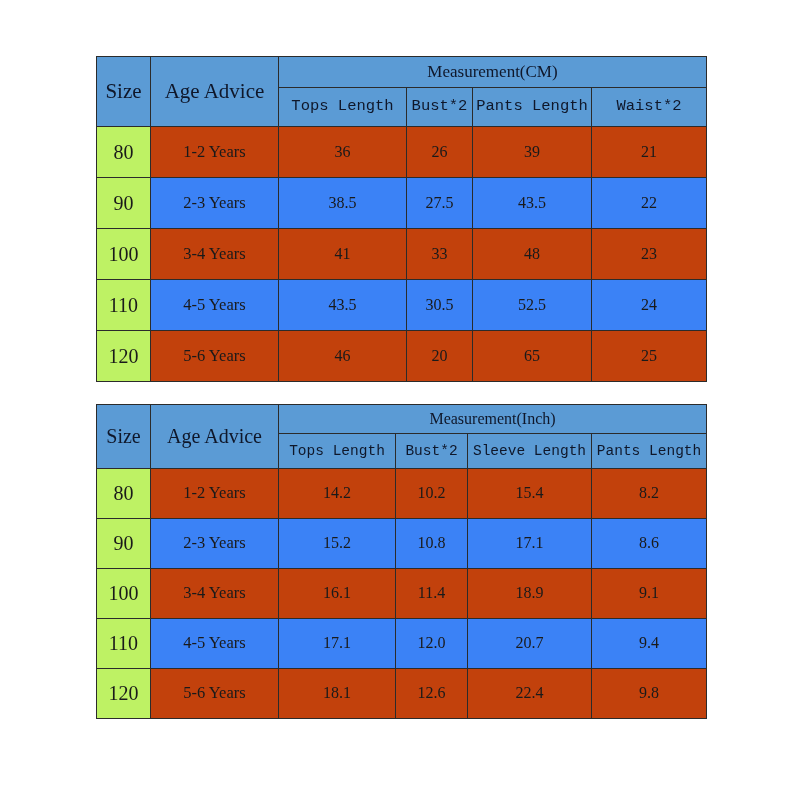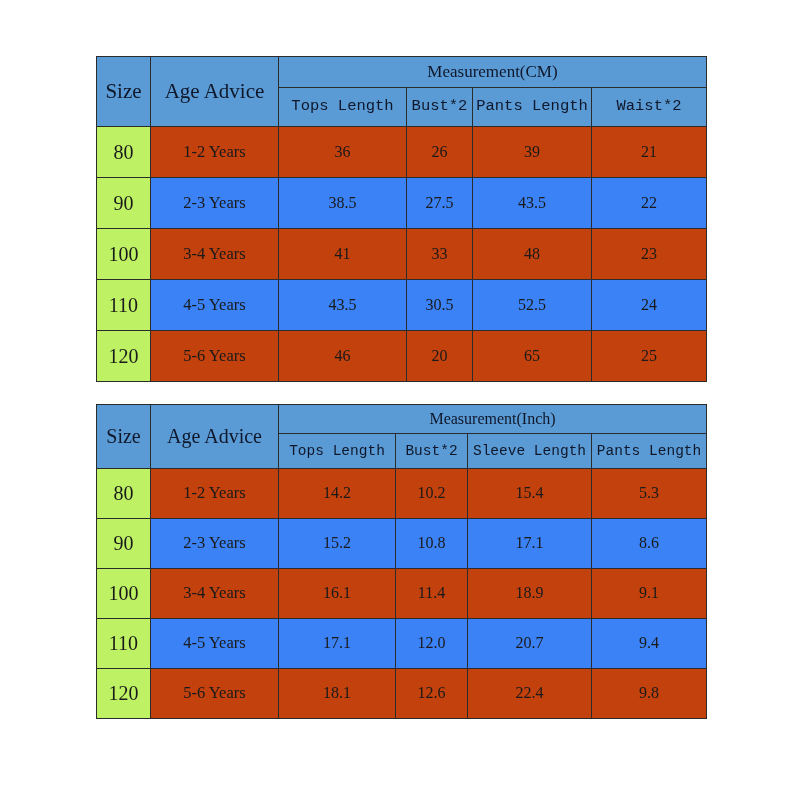--- a/index.html
+++ b/index.html
@@ -192,21 +192,21 @@
         <th class="hdr hdr-sub">Pants Length</th>
       </tr>
     </thead>
     <tbody>
       <tr class="row-green">
         <td class="cell-size">80</td>
         <td class="cell-age">1-2 Years</td>
         <td class="cell-val">14.2</td>
         <td class="cell-val">10.2</td>
         <td class="cell-val">15.4</td>
-        <td class="cell-val">5.3</td>
+        <td class="cell-val">8.2</td>
       </tr>
       <tr class="row-amber">
         <td class="cell-size">90</td>
         <td class="cell-age">2-3 Years</td>
         <td class="cell-val">15.2</td>
         <td class="cell-val">10.8</td>
         <td class="cell-val">17.1</td>
         <td class="cell-val">8.6</td>
       </tr>
       <tr class="row-green">

